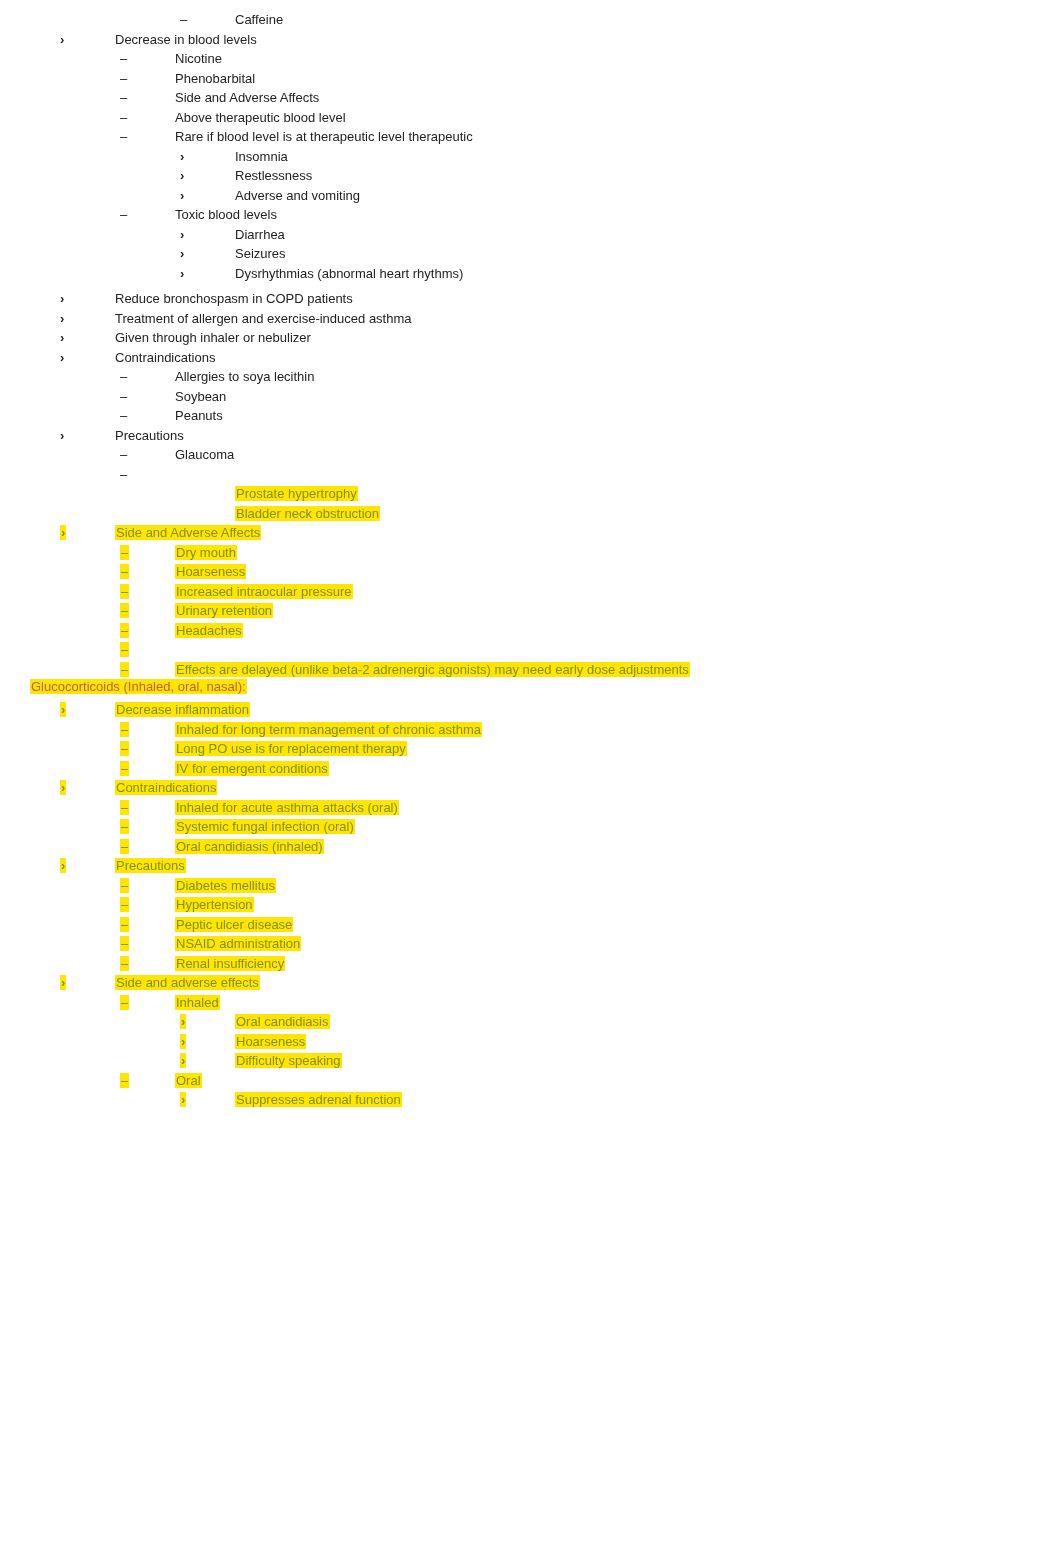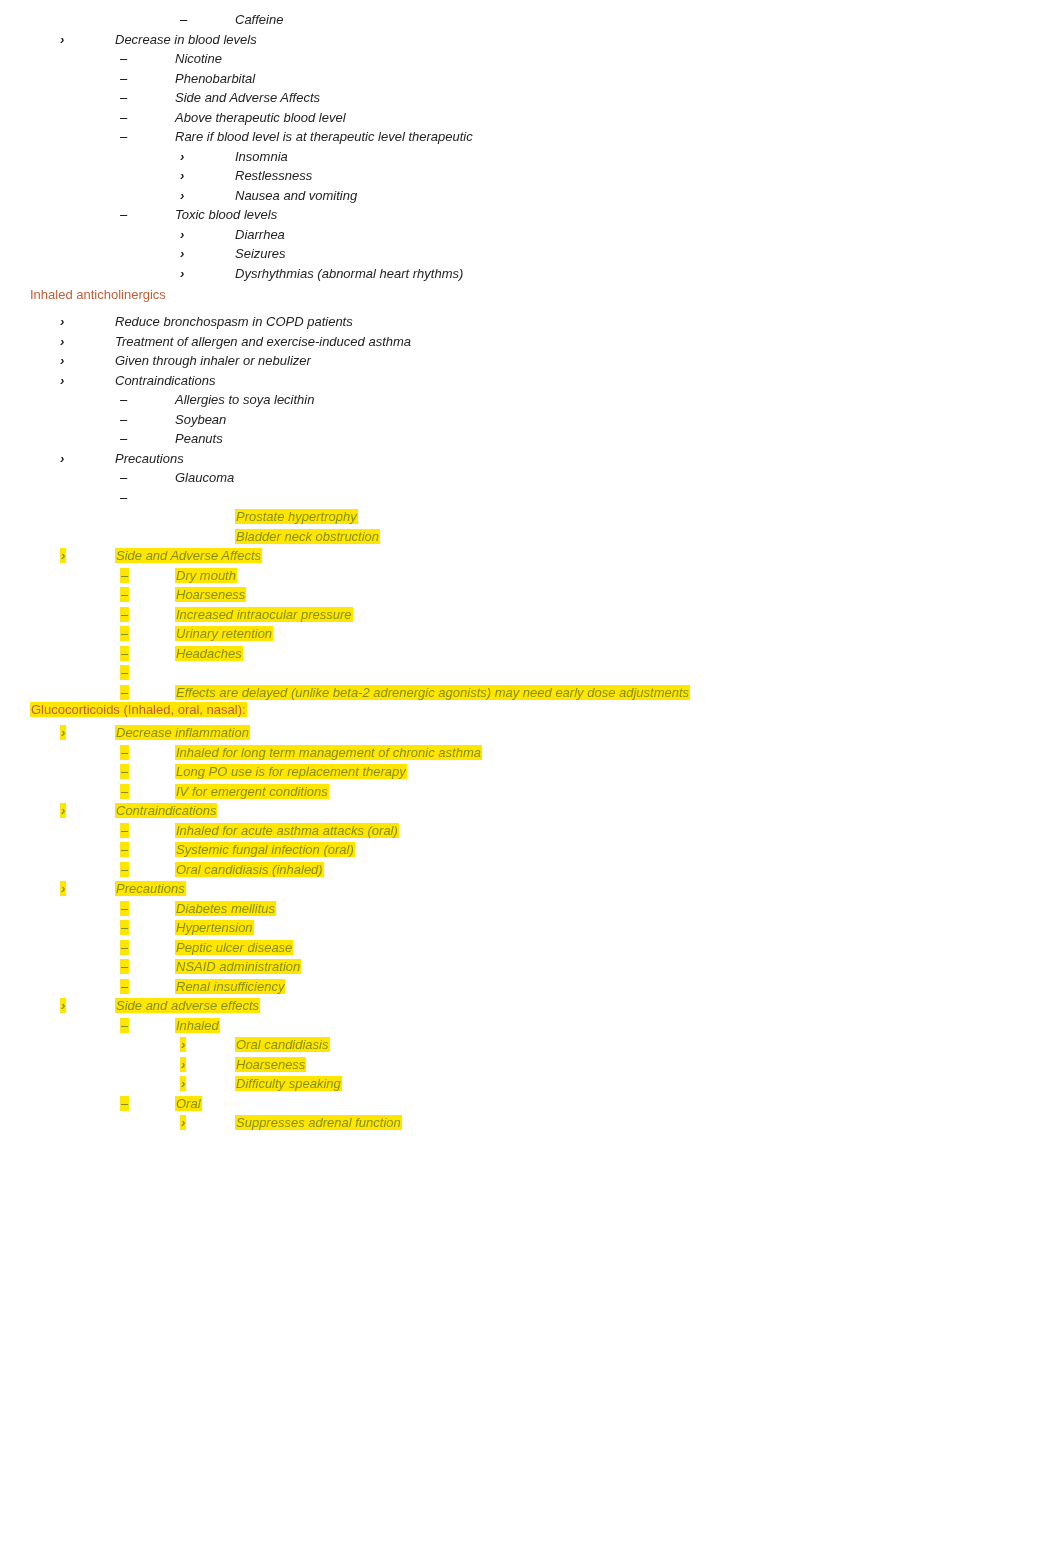--- a/index.html
+++ b/index.html
@@ -19,21 +19,20 @@
       padding: 0;
       margin: 0;
     }
     li {
       line-height: 1.5;
       padding: 0;
     }
     .bullet-row {
       display: flex;
       align-items: flex-end;
-      font-style: italic;
     }
     .marker {
       width: 55px;
       flex-shrink: 0;
       text-align: left;
       padding-left: 0;
     }
     .heading-red {
       color: #c05f3a;
       font-size: 13px;
@@ -117,21 +116,21 @@
       </li>
       <li>
         <div class="bullet-row l2">
           <span class="marker"><span class="marker-chev"></span></span>
           <span class="txt">Restlessness</span>
         </div>
       </li>
       <li>
         <div class="bullet-row l2">
           <span class="marker"><span class="marker-chev"></span></span>
-          <span class="txt">Nausea and vomiting</span>
+          <span class="txt">Adverse and vomiting</span>
         </div>
       </li>
       <li>
         <div class="bullet-row l1">
           <span class="marker"><span class="marker-dash"></span></span>
           <span class="txt">Toxic blood levels</span>
         </div>
       </li>
       <li>
         <div class="bullet-row l2">
@@ -146,21 +145,20 @@
         </div>
       </li>
       <li>
         <div class="bullet-row l2">
           <span class="marker"><span class="marker-chev"></span></span>
           <span class="txt">Dysrhythmias (abnormal heart rhythms)</span>
         </div>
       </li>
     </ul>
 
-  <div class="heading-red">Inhaled anticholinergics</div>
   <div style="height:6px"></div>
 
   <ul id="sec2">
       <li>
         <div class="bullet-row l0">
           <span class="marker"><span class="marker-chev"></span></span>
           <span class="txt">Reduce bronchospasm in COPD patients</span>
         </div>
       </li>
       <li>

